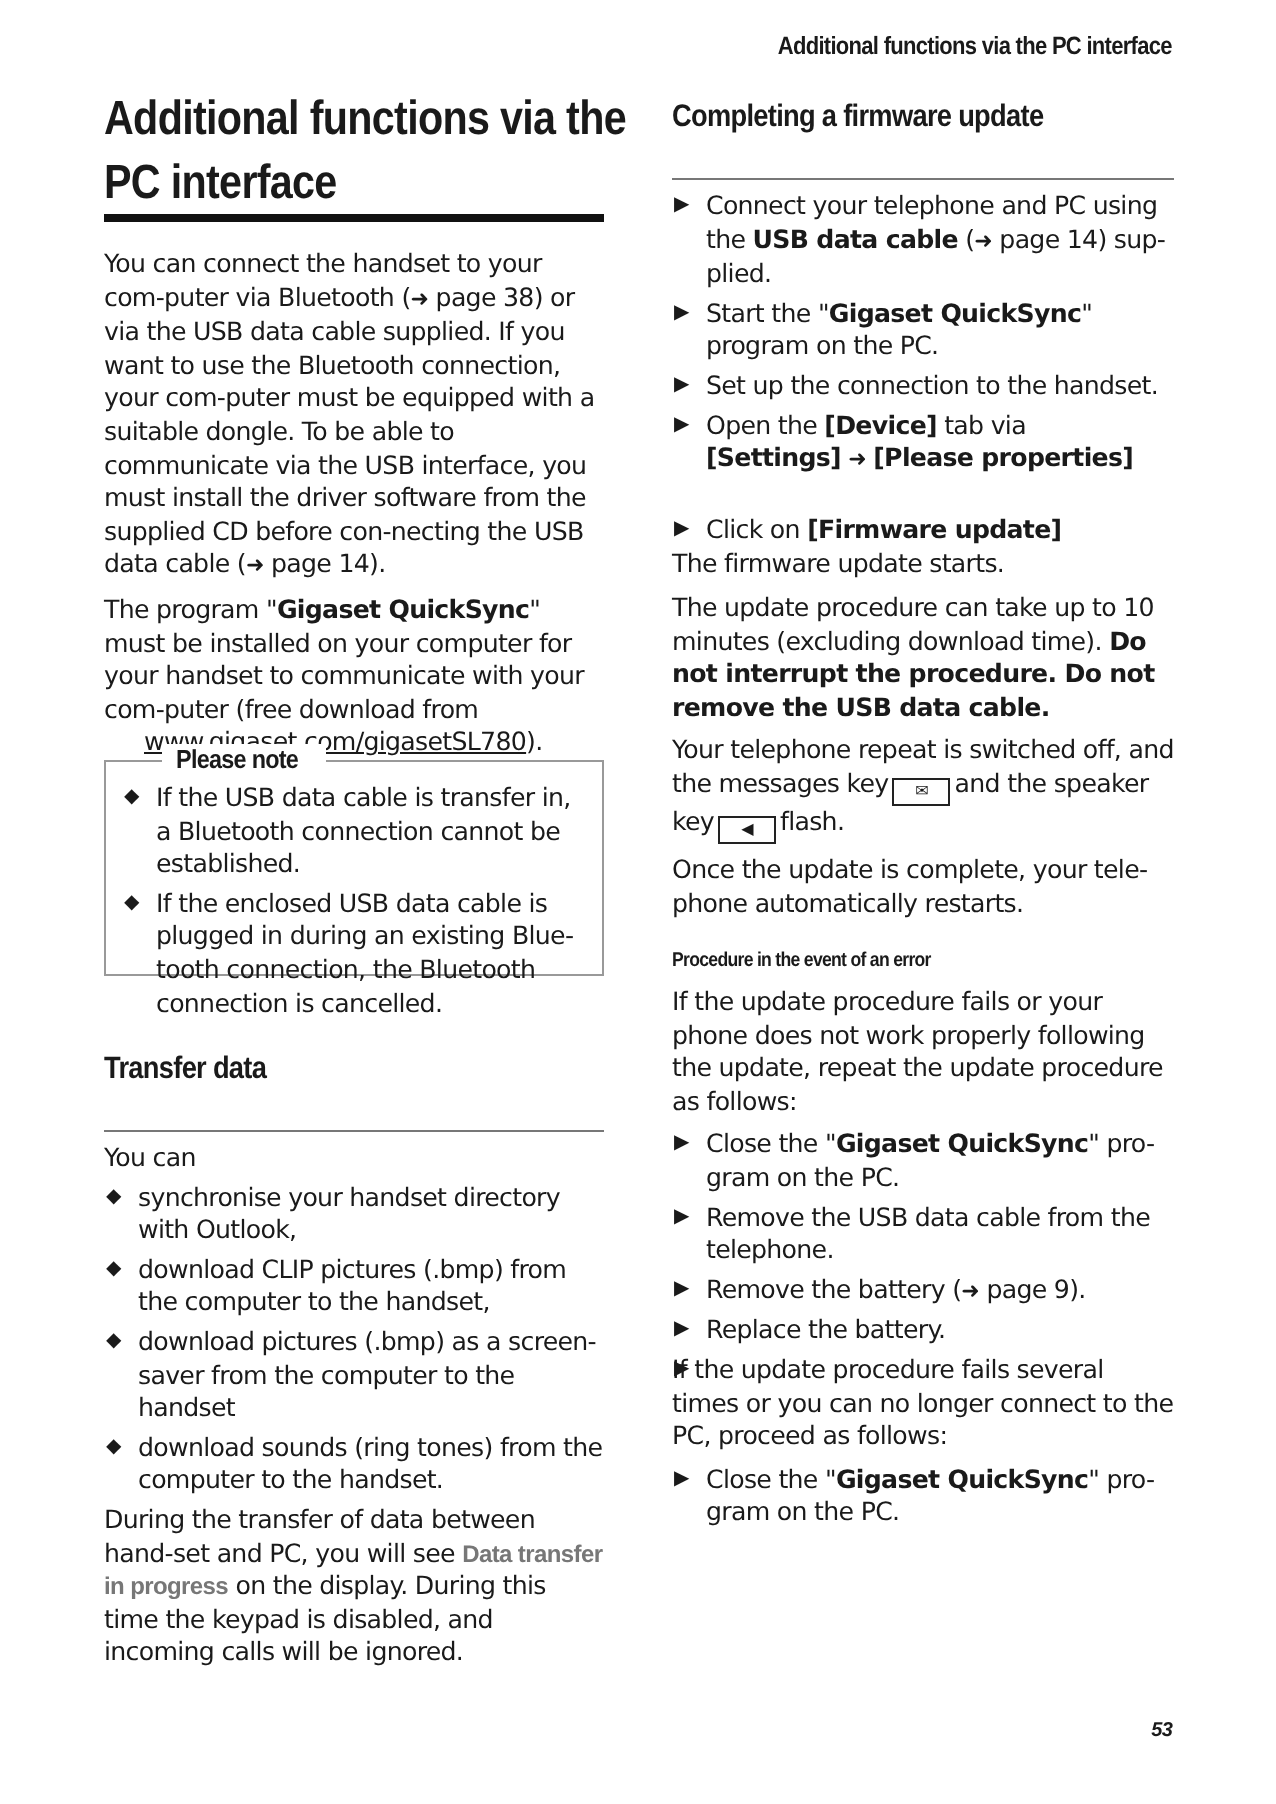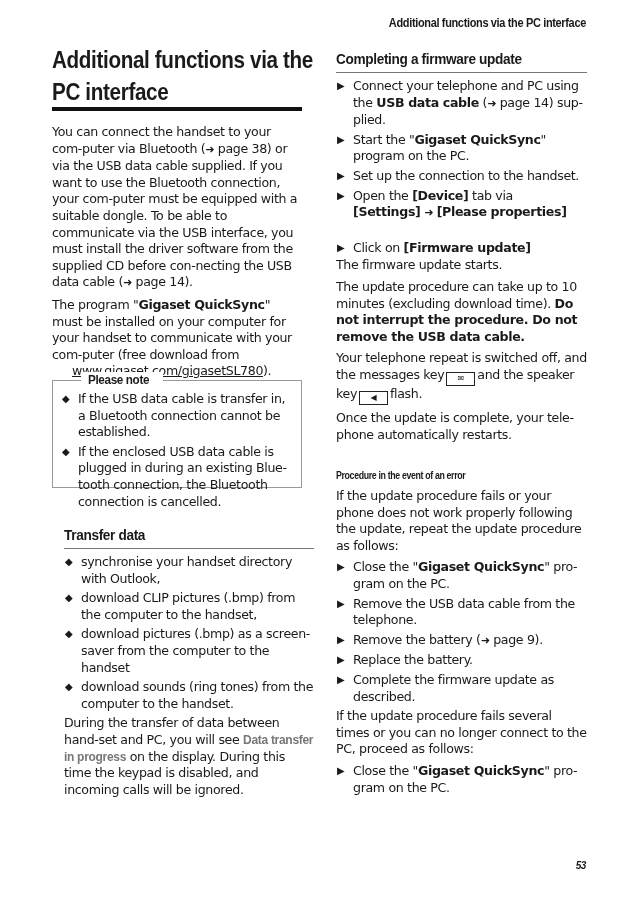--- a/index.html
+++ b/index.html
@@ -12,21 +12,21 @@
   .left { left:52px; width:250px; }
   .right { left:336px; width:251px; }
   .body { font-size:12.6px; line-height:16.6px; letter-spacing:-0.35px; }
   .main-title { position:absolute; top:44px; left:0; width:250px; font-size:24px; line-height:32px; transform:scaleX(0.86); transform-origin:left; white-space:nowrap; }
   .title-rule { position:absolute; top:107px; left:0; width:250px; height:4px; background:#111; }
   .p { margin:0 0 5px 0; }
   .b { font-weight:bold; }
   .u { text-decoration:underline;margin-left:20px; }
   .disp { font-family:"Liberation Sans", sans-serif; font-weight:bold; color:#777; font-size:12px; letter-spacing:-0.3px; }
   .arrow { font-size:11px; }
-  .sec-head { font-size:15.5px; line-height:20px; padding-bottom:3px; border-bottom:1px solid #777; margin-bottom:5px; white-space:nowrap; }
+  .sec-head { font-size:15.5px; line-height:20px; padding-bottom:20px; border-bottom:1px solid #777; margin-bottom:5px; white-space:nowrap; }
   .sec-head span { display:inline-block; transform:scaleX(0.88); transform-origin:left; }
   .sub-head { font-size:10px; line-height:18px; white-space:nowrap; margin:2px 0 3px 0; }
   .sub-head span { display:inline-block; transform:scaleX(0.88); transform-origin:left; }
   .li { position:relative; padding-left:17px; margin:0 0 3px 0; }
   .li .m { position:absolute; left:1px; top:0; font-size:10px; }
   .note { position:absolute; border:1px solid #999; padding:10px 8px 8px 8px; box-sizing:border-box; }
   .note-title { position:absolute; top:-9px; left:28px; background:#fff; padding:0 7px; font-size:13px; line-height:16px; }
   .note-title span { display:inline-block; transform:scaleX(0.9); transform-origin:left; }
   .key { display:inline-block; width:27px; height:12px; border:1px solid #222; vertical-align:-2px; text-align:center; font-size:8px; line-height:12px; margin:0 2px; }
 </style>
@@ -46,48 +46,49 @@
     <p class="p"><span>You can connect the handset to your com-puter via Bluetooth (</span><span class="arrow">➜</span><span> page 38) or via the USB data cable supplied. If you want to use the Bluetooth connection, your com-puter must be equipped with a suitable dongle. To be able to communicate via the USB interface, you must install the driver software from the supplied CD before con-necting the USB data cable (</span><span class="arrow">➜</span><span> page 14).</span></p>
     <p class="p"><span>The program "</span><span class="b">Gigaset QuickSync</span><span>" must be installed on your computer for your handset to communicate with your com-puter (free download from </span><span class="u">www.gigaset.com/gigasetSL780</span><span>).</span></p>
   </div>
 
   <div class="note body" style="top:380px; left:0; width:250px; height:108px;">
     <div class="note-title cond"><span>Please note</span></div>
     <div class="li"><span class="m">◆</span><span>If the USB data cable is transfer in, a Bluetooth connection cannot be established.</span></div>
     <div class="li"><span class="m">◆</span><span>If the enclosed USB data cable is plugged in during an existing Blue-tooth connection, the Bluetooth connection is cancelled.</span></div>
   </div>
 
-  <div class="body" style="position:absolute; top:525px; left:12px; width:250px;">
+  <div class="body" style="position:absolute; top:525px; left:0; width:250px;">
     <div class="sec-head cond"><span>Transfer data</span></div>
+    <p class="p" style="margin-bottom:3px">You can</p>
     <div class="li"><span class="m">◆</span><span>synchronise your handset directory with Outlook,</span></div>
     <div class="li"><span class="m">◆</span><span>download CLIP pictures (.bmp) from the computer to the handset,</span></div>
     <div class="li"><span class="m">◆</span><span>download pictures (.bmp) as a screen-saver from the computer to the handset</span></div>
     <div class="li"><span class="m">◆</span><span>download sounds (ring tones) from the computer to the handset.</span></div>
     <p class="p"><span>During the transfer of data between hand-set and PC, you will see </span><span class="disp">Data transfer in progress</span><span> on the display. During this time the keypad is disabled, and incoming calls will be ignored.</span></p>
   </div>
 </div>
 
 <div class="col right">
   <div class="body" style="position:absolute; top:49px; left:0; width:251px;">
     <div class="sec-head cond"><span>Completing a firmware update</span></div>
     <div class="li"><span class="m">▶</span><span>Connect your telephone and PC using the </span><span class="b">USB data cable</span><span> (</span><span class="arrow">➜</span><span> page 14) sup-plied.</span></div>
     <div class="li"><span class="m">▶</span><span>Start the "</span><span class="b">Gigaset QuickSync</span><span>" program on the PC.</span></div>
     <div class="li"><span class="m">▶</span><span>Set up the connection to the handset.</span></div>
     <div class="li" style="margin-bottom:18px"><span class="m">▶</span><span>Open the </span><span class="b">[Device]</span><span> tab via</span><br><span class="b">[Settings]</span> <span class="arrow">➜</span> <span class="b">[Please properties]</span></div>
     <div class="li" style="margin-bottom:1px"><span class="m">▶</span><span>Click on </span><span class="b">[Firmware update]</span></div>
     <p class="p">The firmware update starts.</p>
     <p class="p"><span>The update procedure can take up to 10 minutes (excluding download time).</span> <span class="b">Do not interrupt the procedure. Do not remove the USB data cable.</span></p>
     <p class="p"><span>Your telephone repeat is switched off, and the messages key</span><span class="key">✉</span><span>and the speaker key</span><span class="key">◀</span><span>flash.</span></p>
-    <p class="p" style="margin-bottom:24px">Once the update is complete, your tele-phone automatically restarts.</p>
+    <p class="p" style="margin-bottom:12px">Once the update is complete, your tele-phone automatically restarts.</p>
 
     <div class="sub-head cond"><span>Procedure in the event of an error</span></div>
     <p class="p">If the update procedure fails or your phone does not work properly following the update, repeat the update procedure as follows:</p>
     <div class="li"><span class="m">▶</span><span>Close the "</span><span class="b">Gigaset QuickSync</span><span>" pro-gram on the PC.</span></div>
     <div class="li"><span class="m">▶</span><span>Remove the USB data cable from the telephone.</span></div>
     <div class="li"><span class="m">▶</span><span>Remove the battery (</span><span class="arrow">➜</span><span> page 9).</span></div>
     <div class="li"><span class="m">▶</span><span>Replace the battery.</span></div>
-    <div class="li"><span class="m">▶</span><span>Complete the firmware update as described.</span></div>
+    <div class="li"><span class="m">▶</span></div>
     <p class="p">If the update procedure fails several times or you can no longer connect to the PC, proceed as follows:</p>
     <div class="li"><span class="m">▶</span><span>Close the "</span><span class="b">Gigaset QuickSync</span><span>" pro-gram on the PC.</span></div>
   </div>
 </div>
 
 <div class="page-number cond">53</div>
 
 </body></html>

